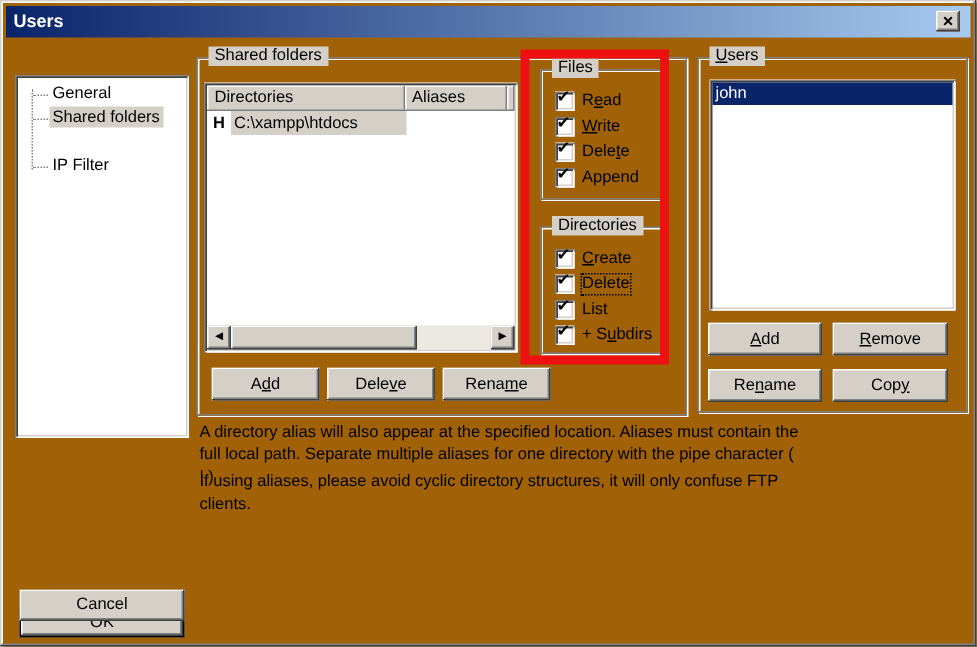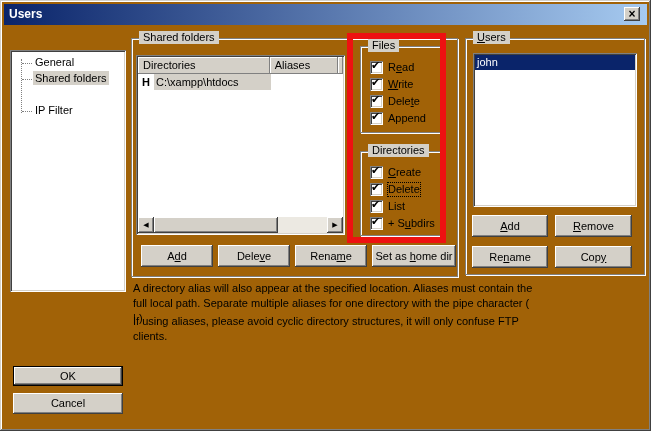--- a/index.html
+++ b/index.html
@@ -57,21 +57,21 @@
   .sb-thumb {
     position:absolute; top:0; left:16px; width:124px; height:16px; background:#d4d0c8;
     box-shadow: inset -1px -1px 0 #404040, inset 1px 1px 0 #fff, inset -2px -2px 0 #808080;
   }
   
   .btn {
     position:absolute; height:22px; background:#d4d0c8; border:none; font-family:inherit; font-size:11px;
     box-shadow: inset -1px -1px 0 #404040, inset 1px 1px 0 #fff, inset -2px -2px 0 #808080;
     text-align:center; line-height:21px; cursor:default;
   }
-  .btn.default { border:1px solid #000; height:20px; line-height:19px; }
+  .btn.default { border:1px solid #000; height:20px; line-height:19px;margin-top:39px; }
   
   .cbrow { position:absolute; left:9px; height:14px; display:flex; align-items:center; }
   .cb {
     width:13px; height:13px; background:#fff; margin-right:5px; position:relative;
     box-shadow: inset 1px 1px 0 #808080, inset -1px -1px 0 #fff, inset 2px 2px 0 #404040, inset -2px -2px 0 #d4d0c8;
   }
   .mark { position:absolute; left:1px; top:-2px; font-size:11px; line-height:13px; font-weight:bold; }
   .cbl { line-height:13px; white-space:nowrap; }
   .cbl.focus { outline:1px dotted #000; }
   .u { text-decoration:underline; }
@@ -127,21 +127,20 @@
     <div class="hscroll">
       <div class="sb-btn" style="left:0;"><span>◀</span></div>
       <div class="sb-thumb"></div>
       <div class="sb-btn" style="right:0;"><span>▶</span></div>
     </div>
   </div>
 
   <button class="btn" style="left:141px;top:245px;width:72px;"><span>A</span><span class="u">d</span><span>d</span></button>
   <button class="btn" style="left:218px;top:245px;width:72px;"><span>Dele</span><span class="u">v</span><span>e</span></button>
   <button class="btn" style="left:295px;top:245px;width:72px;"><span>Rena</span><span class="u">m</span><span>e</span></button>
-  <button class="btn" style="left:372px;top:245px;width:84px;"><span>Set as </span><span class="u">h</span><span>ome dir</span></button>
 
   <div class="group" style="left:360px;top:46px;width:85px;height:87px;">
     <span class="glabel">Files</span>
     <div class="cbrow" style="top:13px;">
       <span class="cb">
           <span class="mark">✔</span>
         </span>
       <span class="cbl"><span>R</span><span class="u">e</span><span>ad</span></span>
     </div>
     <div class="cbrow" style="top:30px;">

